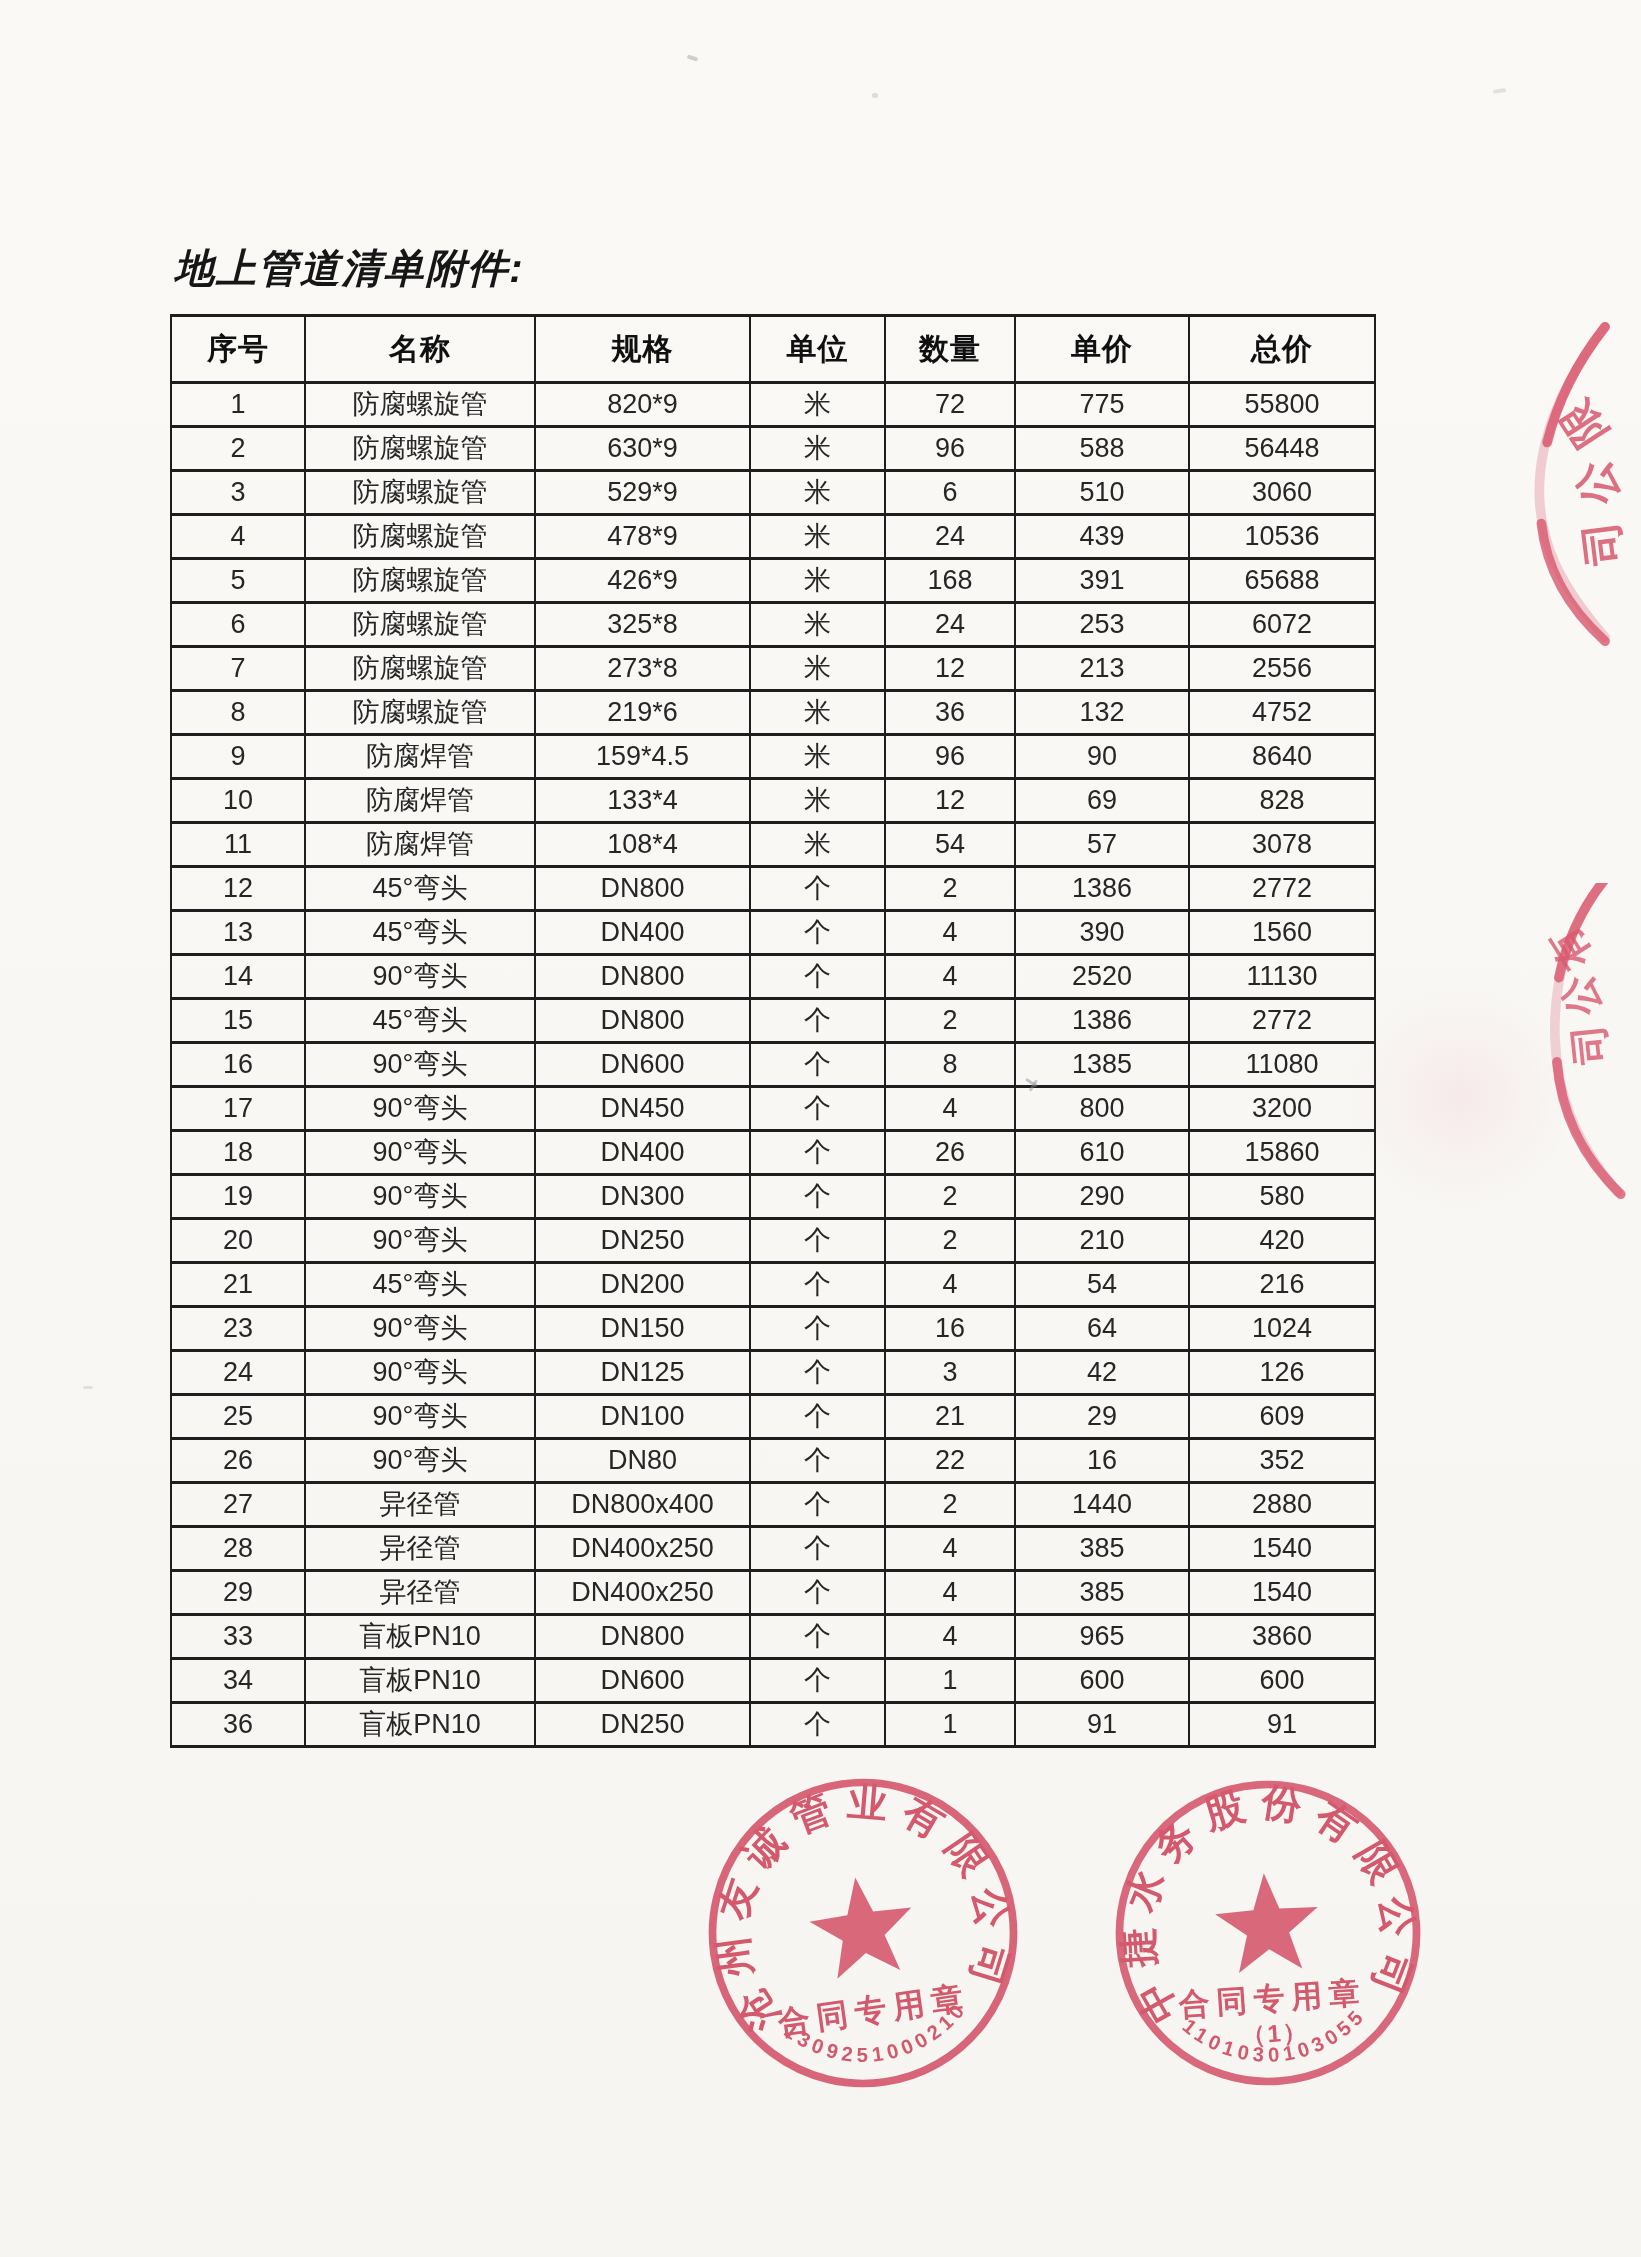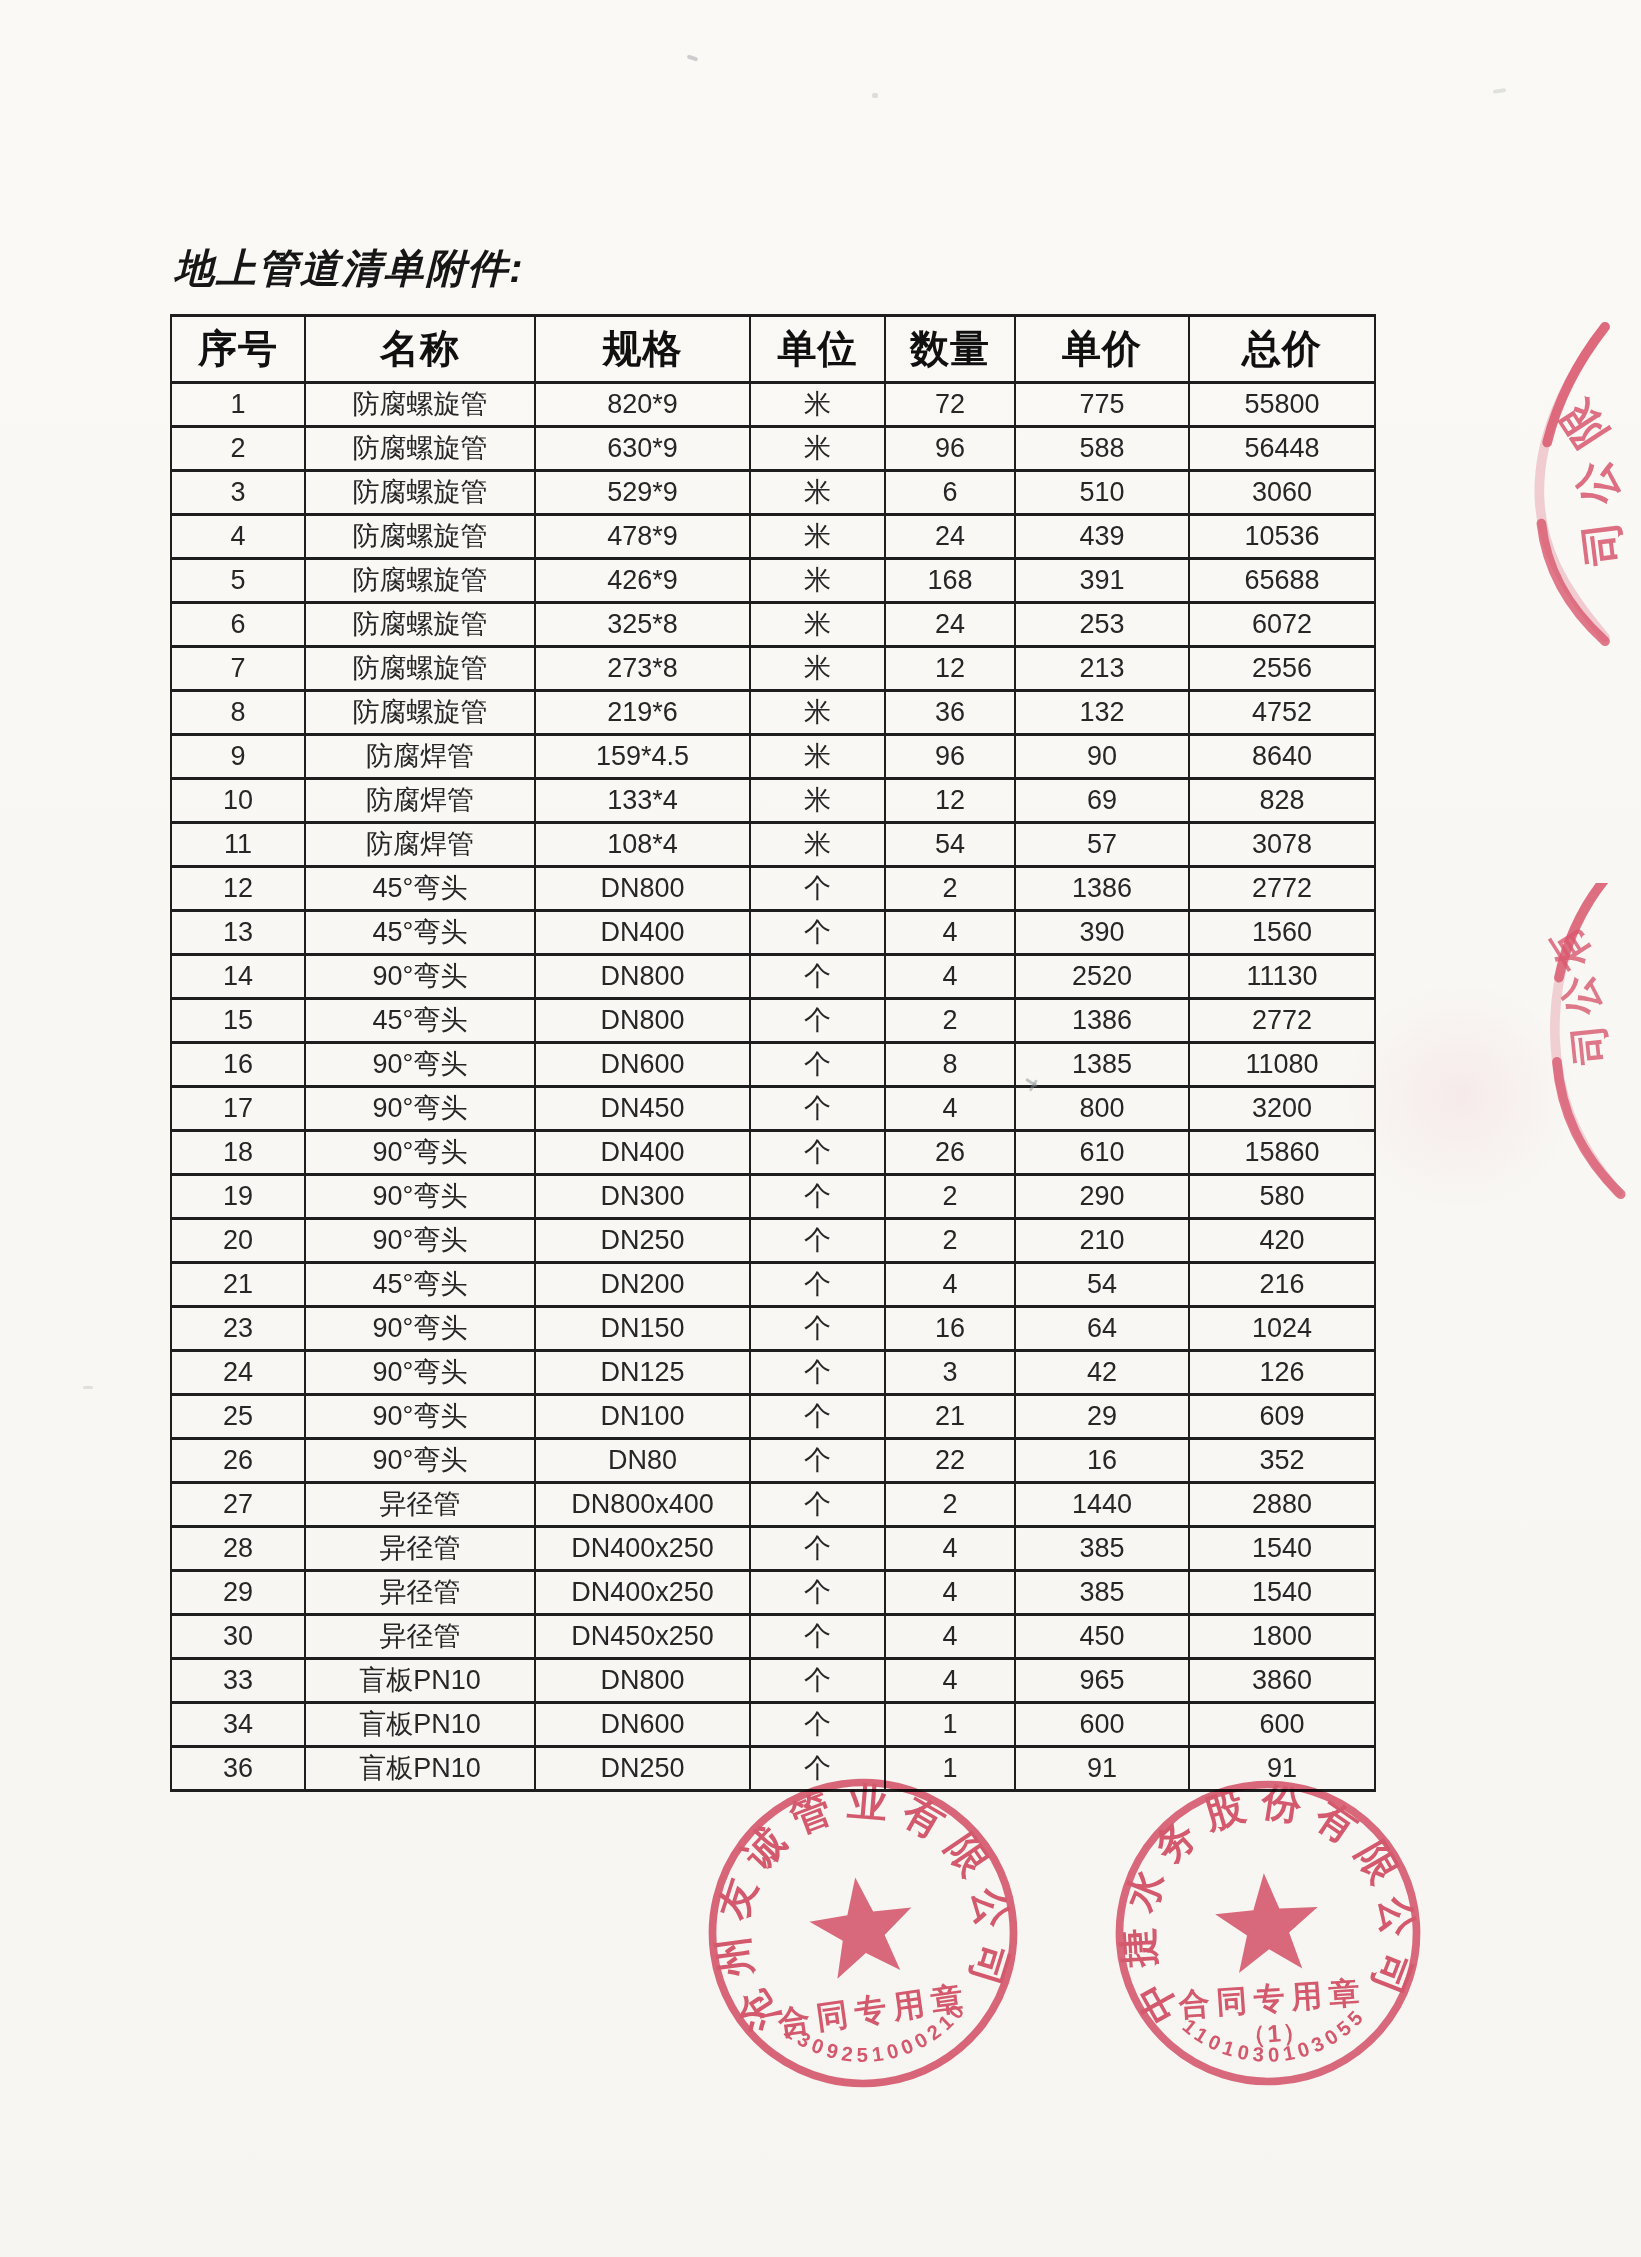--- a/index.html
+++ b/index.html
@@ -14,21 +14,21 @@
   }
   table.sheet{
     position:absolute;left:170px;top:314px;width:1205px;
     border-collapse:collapse;table-layout:fixed;background:transparent;
   }
   table.sheet th,table.sheet td{
     border:2.9px solid #1e1e1e;border-top-width:3.9px;border-bottom-width:3.9px;
     text-align:center;vertical-align:middle;white-space:nowrap;overflow:hidden;
     color:#262626;
   }
-  table.sheet th{height:62px;font-size:39px;font-weight:700;color:#101010;letter-spacing:1px;}
+  table.sheet th{height:62px;font-size:30px;font-weight:700;color:#101010;letter-spacing:1px;}
   table.sheet td{height:39px;font-size:27px;line-height:1;}
   .stamp{position:absolute;mix-blend-mode:multiply;opacity:.93;}
   .stamp text{font-family:"Liberation Sans",sans-serif;}
   .frag{position:absolute;mix-blend-mode:multiply;}
   .blob{
     position:absolute;left:1344px;top:980px;width:232px;height:232px;border-radius:50%;
     background:radial-gradient(circle,rgba(226,120,142,0.10) 0%,rgba(226,120,142,0.0) 70%);
   }
   .speck{position:absolute;background:#a7abab;opacity:.55;border-radius:1.9px;}
   .sp1{left:687px;top:56px;width:10.6px;height:3.9px;transform:rotate(18deg);}
@@ -311,29 +311,20 @@
       <tr>
         <td>29</td>
         <td>异径管</td>
         <td>DN400x250</td>
         <td>个</td>
         <td>4</td>
         <td>385</td>
         <td>1540</td>
       </tr>
       <tr>
-        <td>30</td>
-        <td>异径管</td>
-        <td>DN450x250</td>
-        <td>个</td>
-        <td>4</td>
-        <td>450</td>
-        <td>1800</td>
-      </tr>
-      <tr>
         <td>33</td>
         <td>盲板PN10</td>
         <td>DN800</td>
         <td>个</td>
         <td>4</td>
         <td>965</td>
         <td>3860</td>
       </tr>
       <tr>
         <td>34</td>

